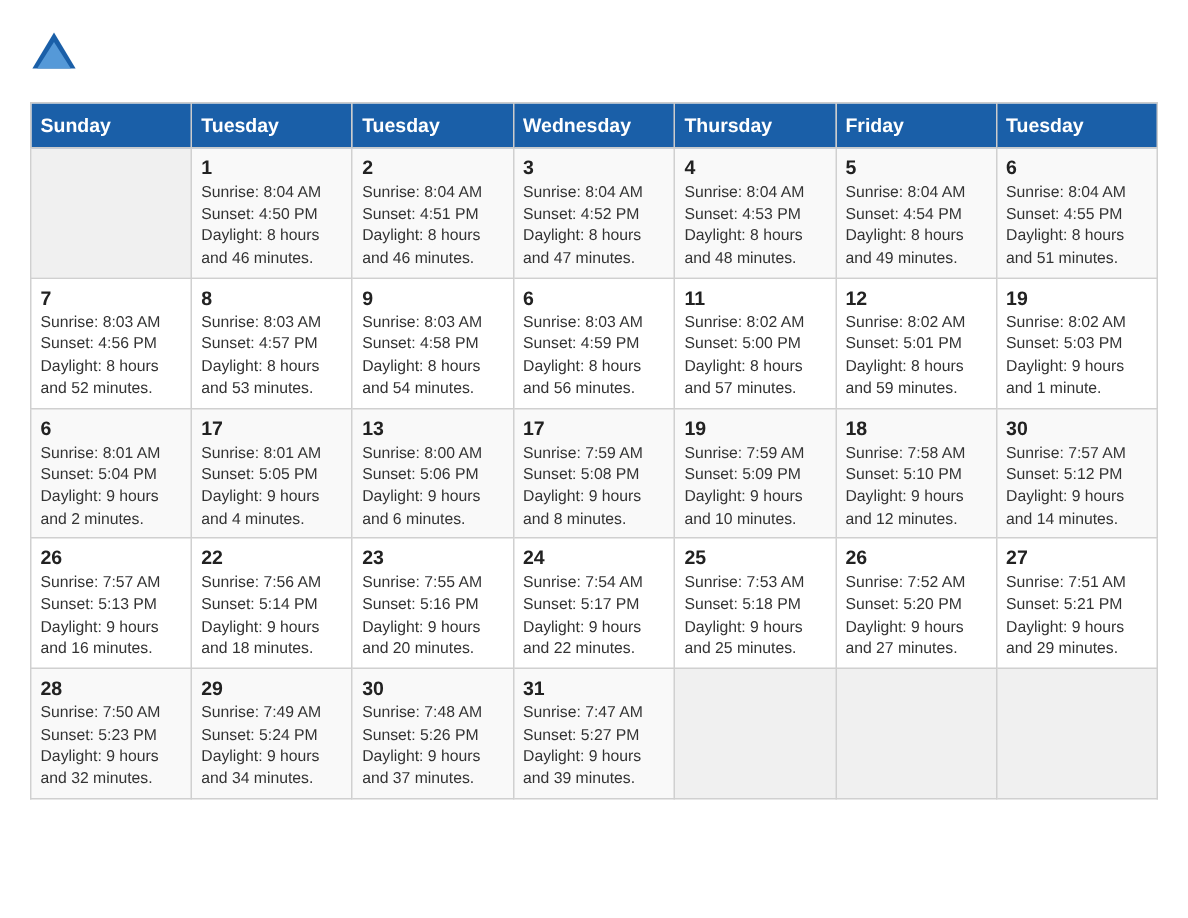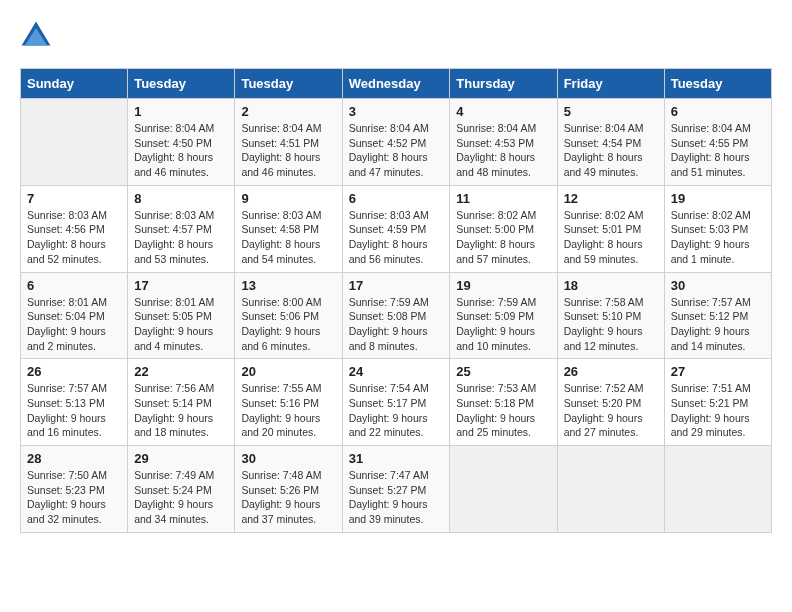--- a/index.html
+++ b/index.html
@@ -206,21 +206,21 @@
       <tr>
         <td>
           <span class="day-number">26</span>
           <div class="day-info">Sunrise: 7:57 AM<br>Sunset: 5:13 PM<br>Daylight: 9 hours and 16 minutes.</div>
         </td>
         <td>
           <span class="day-number">22</span>
           <div class="day-info">Sunrise: 7:56 AM<br>Sunset: 5:14 PM<br>Daylight: 9 hours and 18 minutes.</div>
         </td>
         <td>
-          <span class="day-number">20</span>
+          <span class="day-number">23</span>
           <div class="day-info">Sunrise: 7:55 AM<br>Sunset: 5:16 PM<br>Daylight: 9 hours and 20 minutes.</div>
         </td>
         <td>
           <span class="day-number">24</span>
           <div class="day-info">Sunrise: 7:54 AM<br>Sunset: 5:17 PM<br>Daylight: 9 hours and 22 minutes.</div>
         </td>
         <td>
           <span class="day-number">25</span>
           <div class="day-info">Sunrise: 7:53 AM<br>Sunset: 5:18 PM<br>Daylight: 9 hours and 25 minutes.</div>
         </td>

